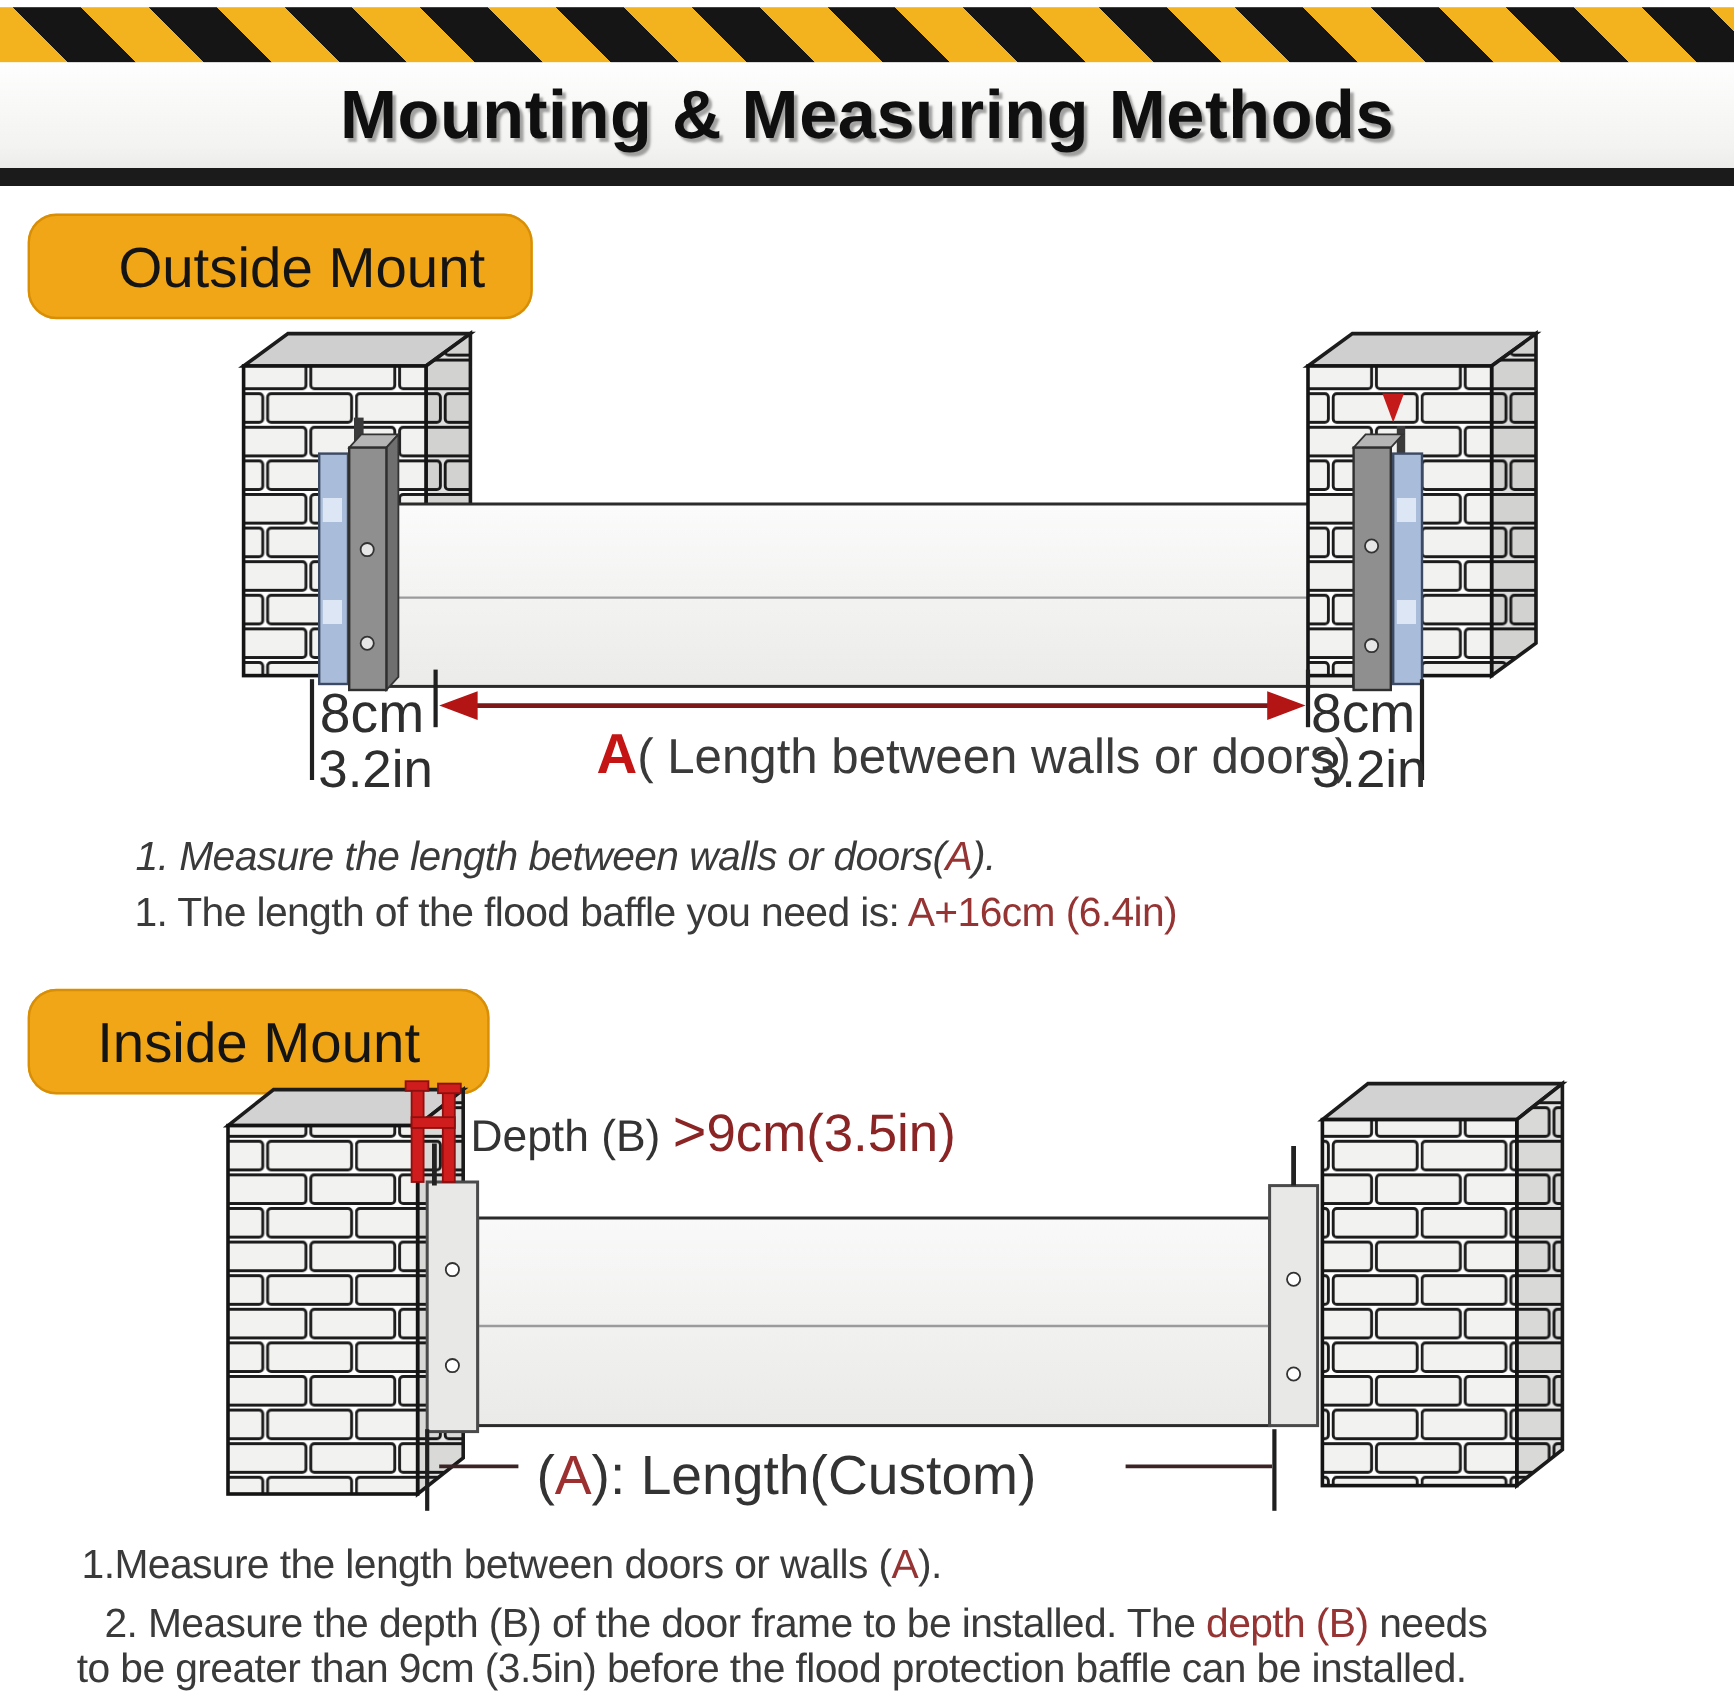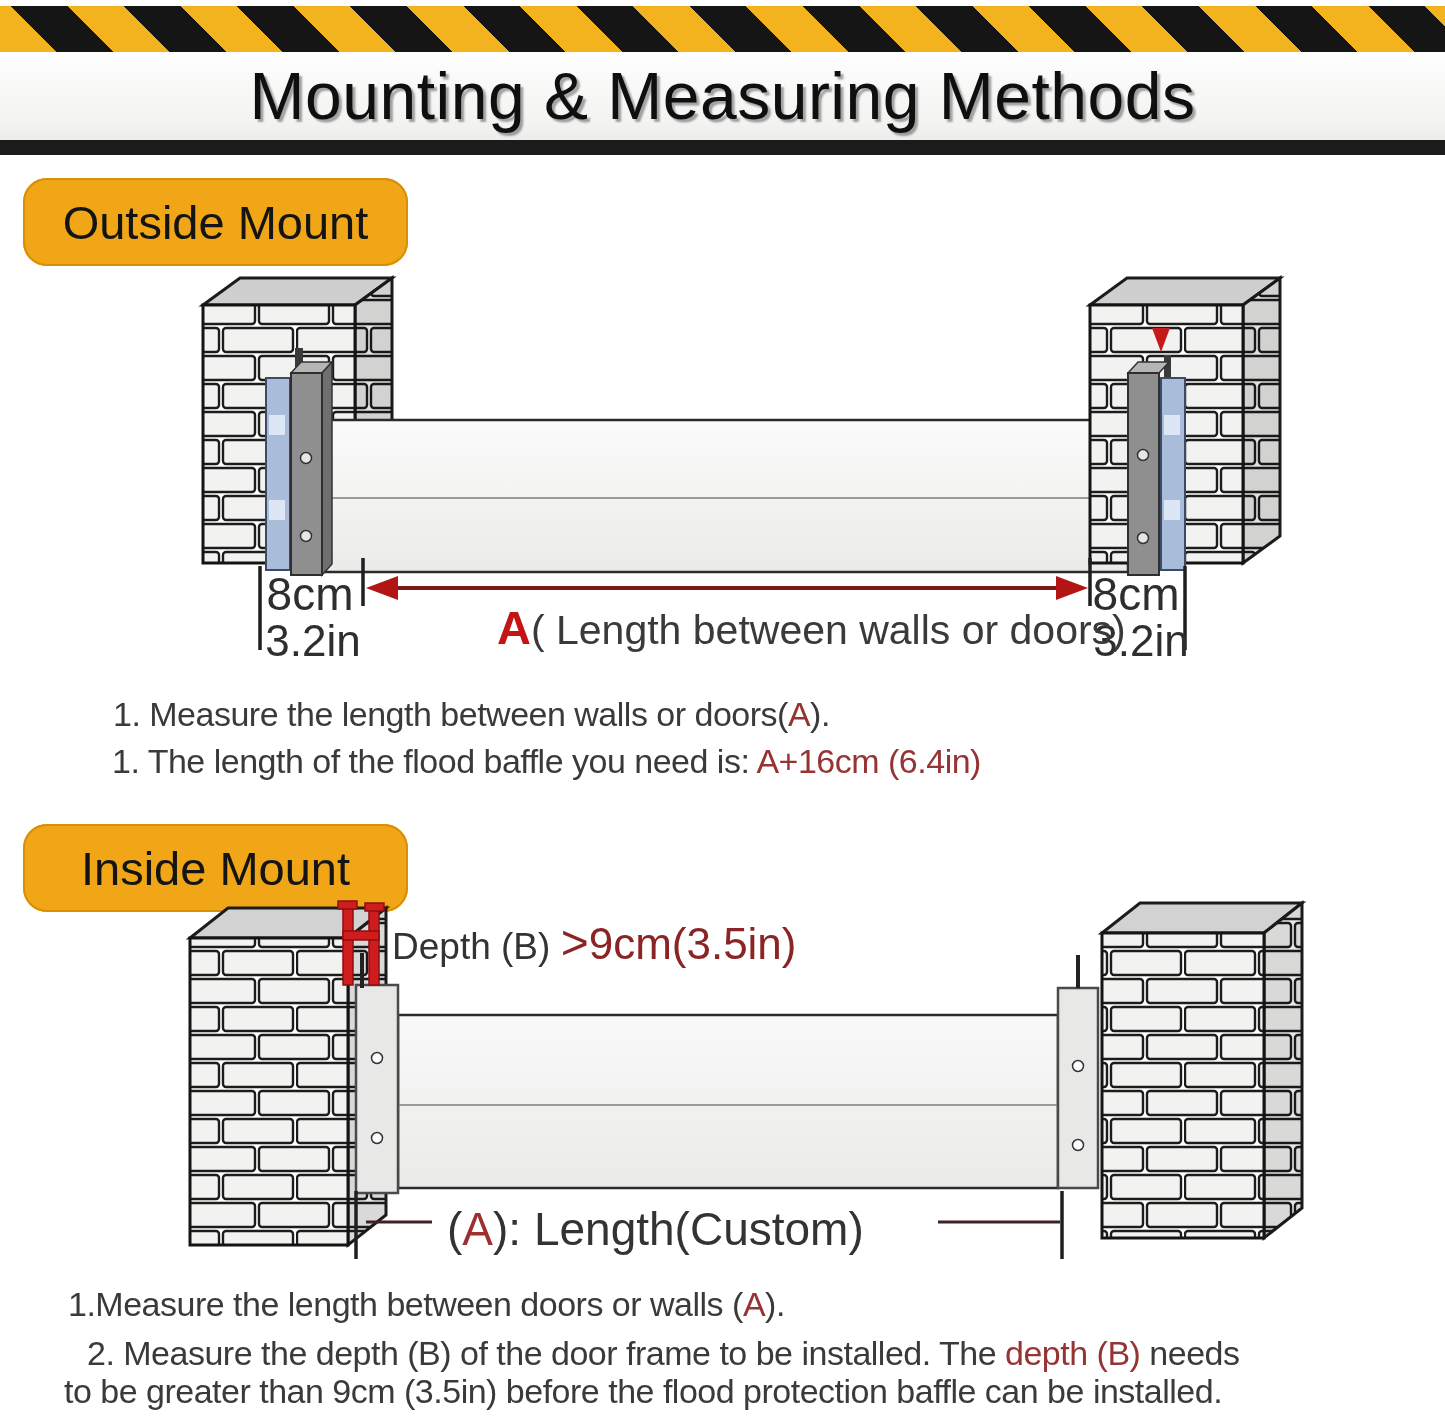--- a/index.html
+++ b/index.html
@@ -11,33 +11,33 @@
   .banner-stripes{
     position:absolute;top:6px;left:0;width:1445px;height:46px;
     background:repeating-linear-gradient(45deg,#f3b31f 0 40px,#151515 40px 80px);
   }
   .banner-titleband{
     position:absolute;top:52px;left:0;width:1445px;height:88px;
     background:linear-gradient(180deg,#fefefe 0%,#f3f3f1 80%,#ececea 100%);
     display:flex;align-items:center;justify-content:center;
   }
   .banner-title{
-    font-size:66px;font-weight:400;color:#0f0f0f;letter-spacing:0.5px;
+    font-size:57px;font-weight:700;color:#0f0f0f;letter-spacing:0.5px;
     text-shadow:3px 3px 2px rgba(0,0,0,0.35);
     white-space:nowrap;
   }
   .banner-bar{position:absolute;top:140px;left:0;width:1445px;height:15px;background:#1b1b1b;}
   
   .mount-label{
     position:absolute;left:23px;width:385px;height:88px;background:#f0a616;
     border-radius:24px;display:flex;align-items:center;justify-content:center;
     font-size:47px;color:#141414;box-shadow:inset 0 0 0 2px #d88f07;
     white-space:nowrap;
   }
-  #outside-label{top:178px;}
+  #outside-label{top:178px;padding-left:36px;}
   #inside-label{top:796px;margin-top:28px;}
   
   .diagram-svg{position:absolute;left:0;width:1445px;height:400px;}
   #svg-outside{top:270px;}
   #svg-inside{top:893px;}
   
   .instr{
     position:absolute;white-space:nowrap;font-size:34px;color:#3a3a3a;
     letter-spacing:-0.5px;
   }
@@ -139,21 +139,21 @@
     <polygon points="1088,318 1056,306 1056,330" fill="#b31414"></polygon>
   </g>
 
   <text x="310" y="340" text-anchor="middle" font-size="46" fill="#2e2e2e">8cm</text>
   <text x="313" y="386" text-anchor="middle" font-size="44" fill="#2e2e2e">3.2in</text>
   <text x="1136" y="340" text-anchor="middle" font-size="46" fill="#2e2e2e">8cm</text>
   <text x="1141" y="386" text-anchor="middle" font-size="44" fill="#2e2e2e">3.2in</text>
   <text x="497" y="374" font-size="41" fill="#3a3a3a"><tspan font-size="47" font-weight="bold" fill="#c41414">A</tspan><tspan>( Length between walls or doors)</tspan></text>
 </svg>
 
-<div class="instr" style="left:113px;top:695px;">
+<div class="instr" style="left:113px;top:695px;font-style:italic;">
   <span>1. Measure the length between walls or doors(</span><span class="accent">A</span><span>).</span>
 </div>
 <div class="instr" style="left:112px;top:742px;">
   <span>1. The length of the flood baffle you need is: </span><span class="accent">A+16cm (6.4in)</span>
 </div>
 
 <div class="mount-label" id="inside-label">
   <span>Inside Mount</span>
 </div>
 

